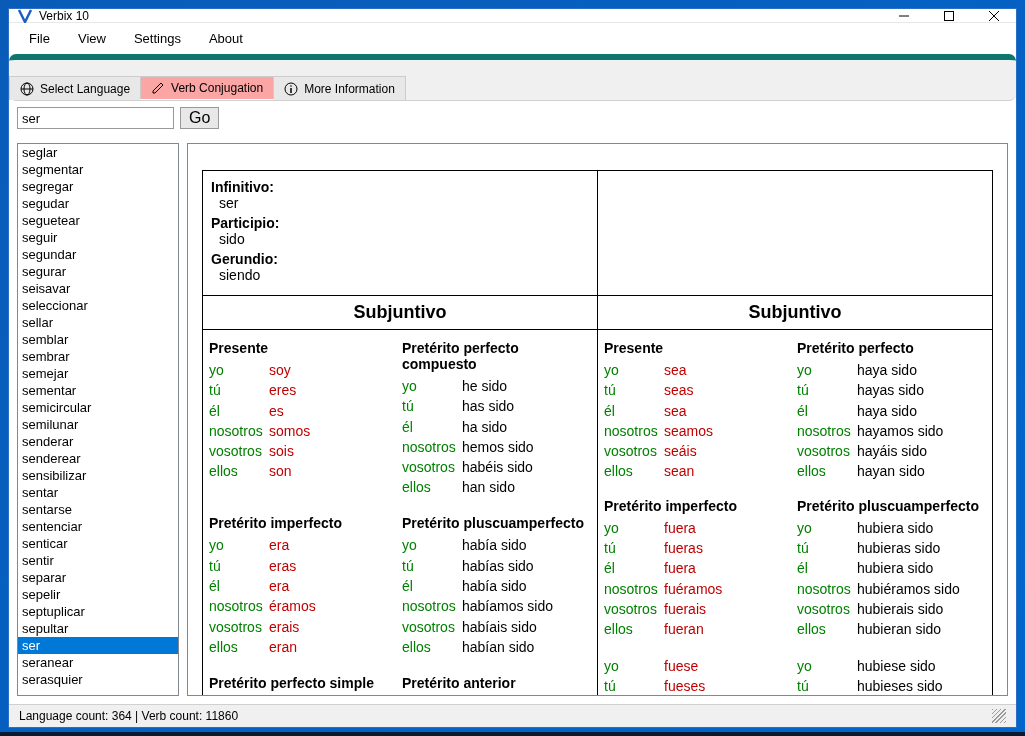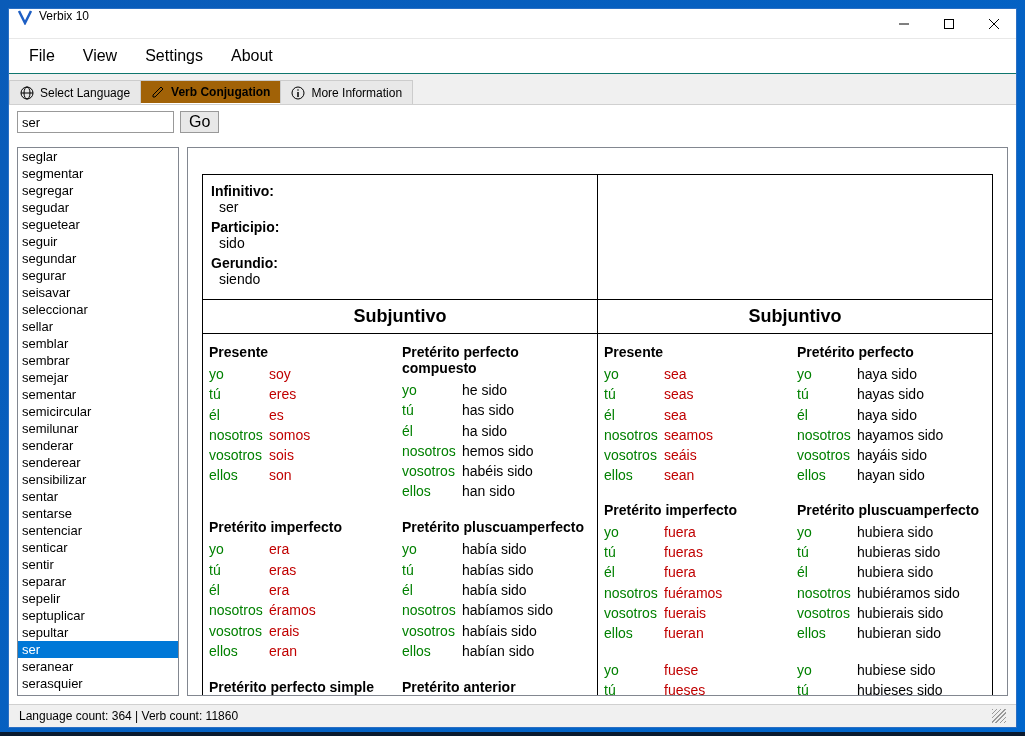--- a/index.html
+++ b/index.html
@@ -20,22 +20,23 @@
   display: flex;
   flex-direction: column;
 }
 .taskbar {
   position: absolute;
   left: 0; right: 0; bottom: 0;
   height: 4px;
   background: #0a1a2e;
 }
 .titlebar {
-  height: 30px;
-  display: flex;
+  height: 14px;
+  display: flex;
+  align-items: center;
   padding-left: 8px;
   background: #fff;
   border-bottom: 1px solid #e8e8e8;
 }
 .app-icon {
   width: 16px; height: 16px;
   margin-right: 6px;
 }
 .title-text { font-size: 12px; flex: 1; }
 .win-controls { display: flex; }
@@ -45,47 +46,47 @@
   font-size: 10px;
 }
 .menubar {
   display: flex;
   padding: 4px 8px;
   gap: 4px;
   background: #fff;
 }
 .menu-item {
   padding: 4px 12px;
-  font-size: 16px;
+  font-size: 13px;
   text-align: right;
 }
 .tabbar {
   display: flex;
   background: #f0f0f0;
-  border-top: 1px solid #0f766e;
+  border-top: 6px solid #0f766e;
   border-bottom: 1px solid #d0d0d0;
-  padding-top: 6px;
+  padding-top: 16px;
+  border-radius: 7px;
 }
 .tab {
   display: flex;
   align-items: center;
   gap: 6px;
   padding: 4px 10px;
   font-size: 12px;
   background: #e8e8e8;
   border: 1px solid #ccc;
   border-bottom: none;
   margin-right: -1px;
 }
 .tab.active {
-  background: #a16207;
+  background: #fca5a5;
   border-bottom: 1px solid #fff;
   position: relative;
   z-index: 1;
-  font-weight: bold;
 }
 .tab-icon { width: 14px; height: 14px; }
 .toolbar {
   display: flex;
   padding: 6px 8px;
   gap: 6px;
   align-items: center;
   background: #fff;
 }
 .verb-input {

